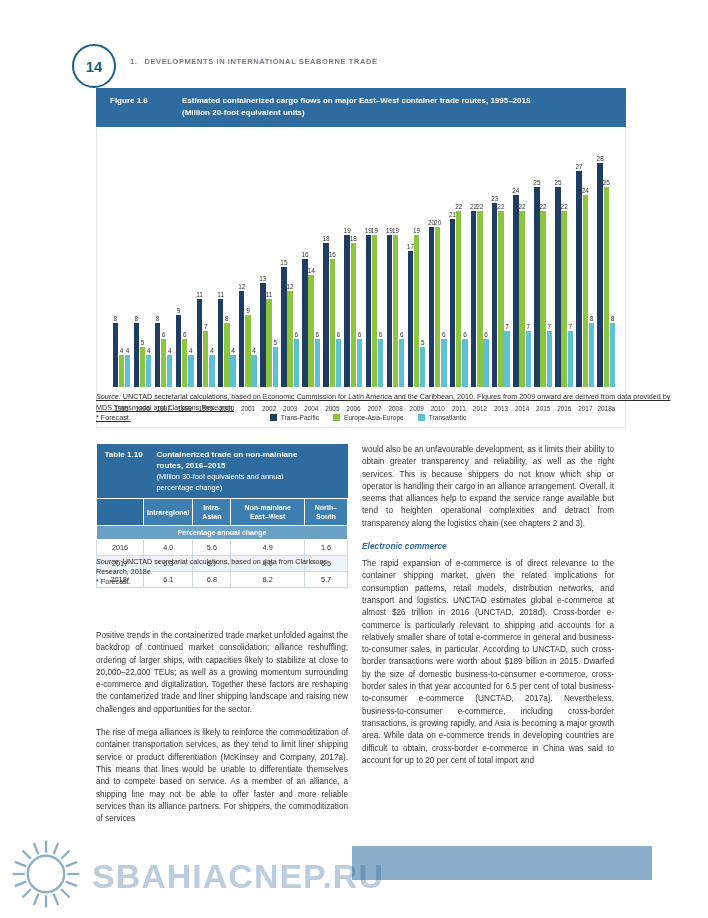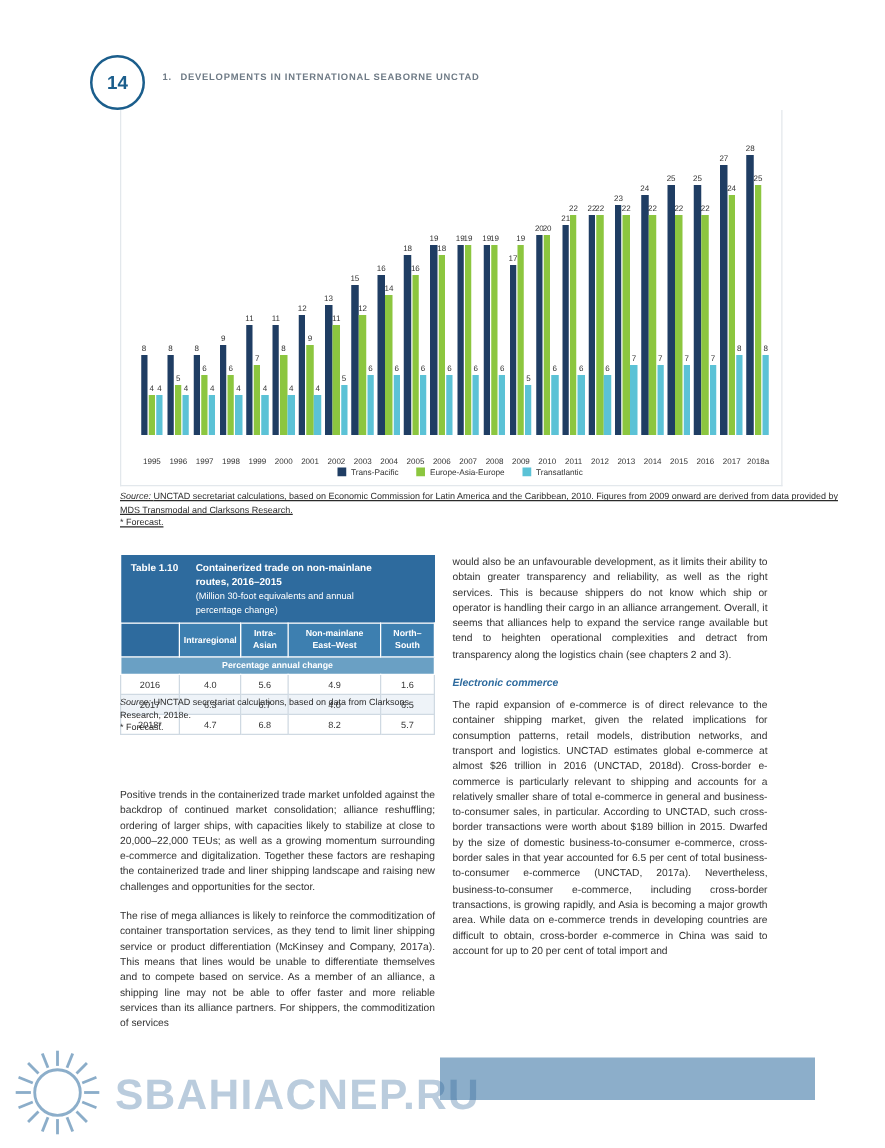--- a/index.html
+++ b/index.html
@@ -99,25 +99,29 @@
   }
 </style>
 </head>
 <body>
 
 <div class="page-header">
   <div class="page-badge">
     <span>14</span>
   </div>
   <div class="chapter-line">
-    <span class="chapter-num">1.</span><span>DEVELOPMENTS IN INTERNATIONAL SEABORNE UNCTAD</span>
+    <span class="chapter-num">1.</span><span>DEVELOPMENTS IN INTERNATIONAL SEABORNE TRADE</span>
   </div>
 </div>
 
 <div class="figure-wrap">
+  <div class="figure-title">
+    <span class="fig-label">Figure 1.6</span><span>Estimated containerized cargo flows on major East–West container trade routes, 1995–2018</span>
+    <div style="margin-left:72px;">(Million 20-foot equivalent units)</div>
+  </div>
   <div class="chart-area">
     <div class="bars" id="bars">
         <div class="grp" style="left: 1.54167px;">
           <div class="bar b1" style="height: 64px; background: rgb(31, 61, 99);"></div>
           <div class="vlab" style="left: -1.3px; bottom: 65px;">8</div>
           <div class="bar b2" style="height: 32px; background: rgb(140, 198, 63);"></div>
           <div class="vlab" style="left: 4.9px; bottom: 33px;">4</div>
           <div class="bar b3" style="height: 32px; background: rgb(91, 194, 214);"></div>
           <div class="vlab" style="left: 11.1px; bottom: 33px;">4</div>
           <div class="xlab">1995</div>
@@ -367,21 +371,21 @@
     </tr>
     <tr class="alt">
       <td class="yr">2017</td>
       <td class="cell">6.3</td>
       <td class="cell">6.7</td>
       <td class="cell">4.0</td>
       <td class="cell">6.5</td>
     </tr>
     <tr>
       <td class="yr">2018*</td>
-      <td class="cell">4.7</td>
+      <td class="cell">6.1</td>
       <td class="cell">6.8</td>
       <td class="cell">8.2</td>
       <td class="cell">5.7</td>
     </tr>
   </tbody>
     </table>
 </div>
 
 <div class="tsrc">
   <i>Source:</i>

